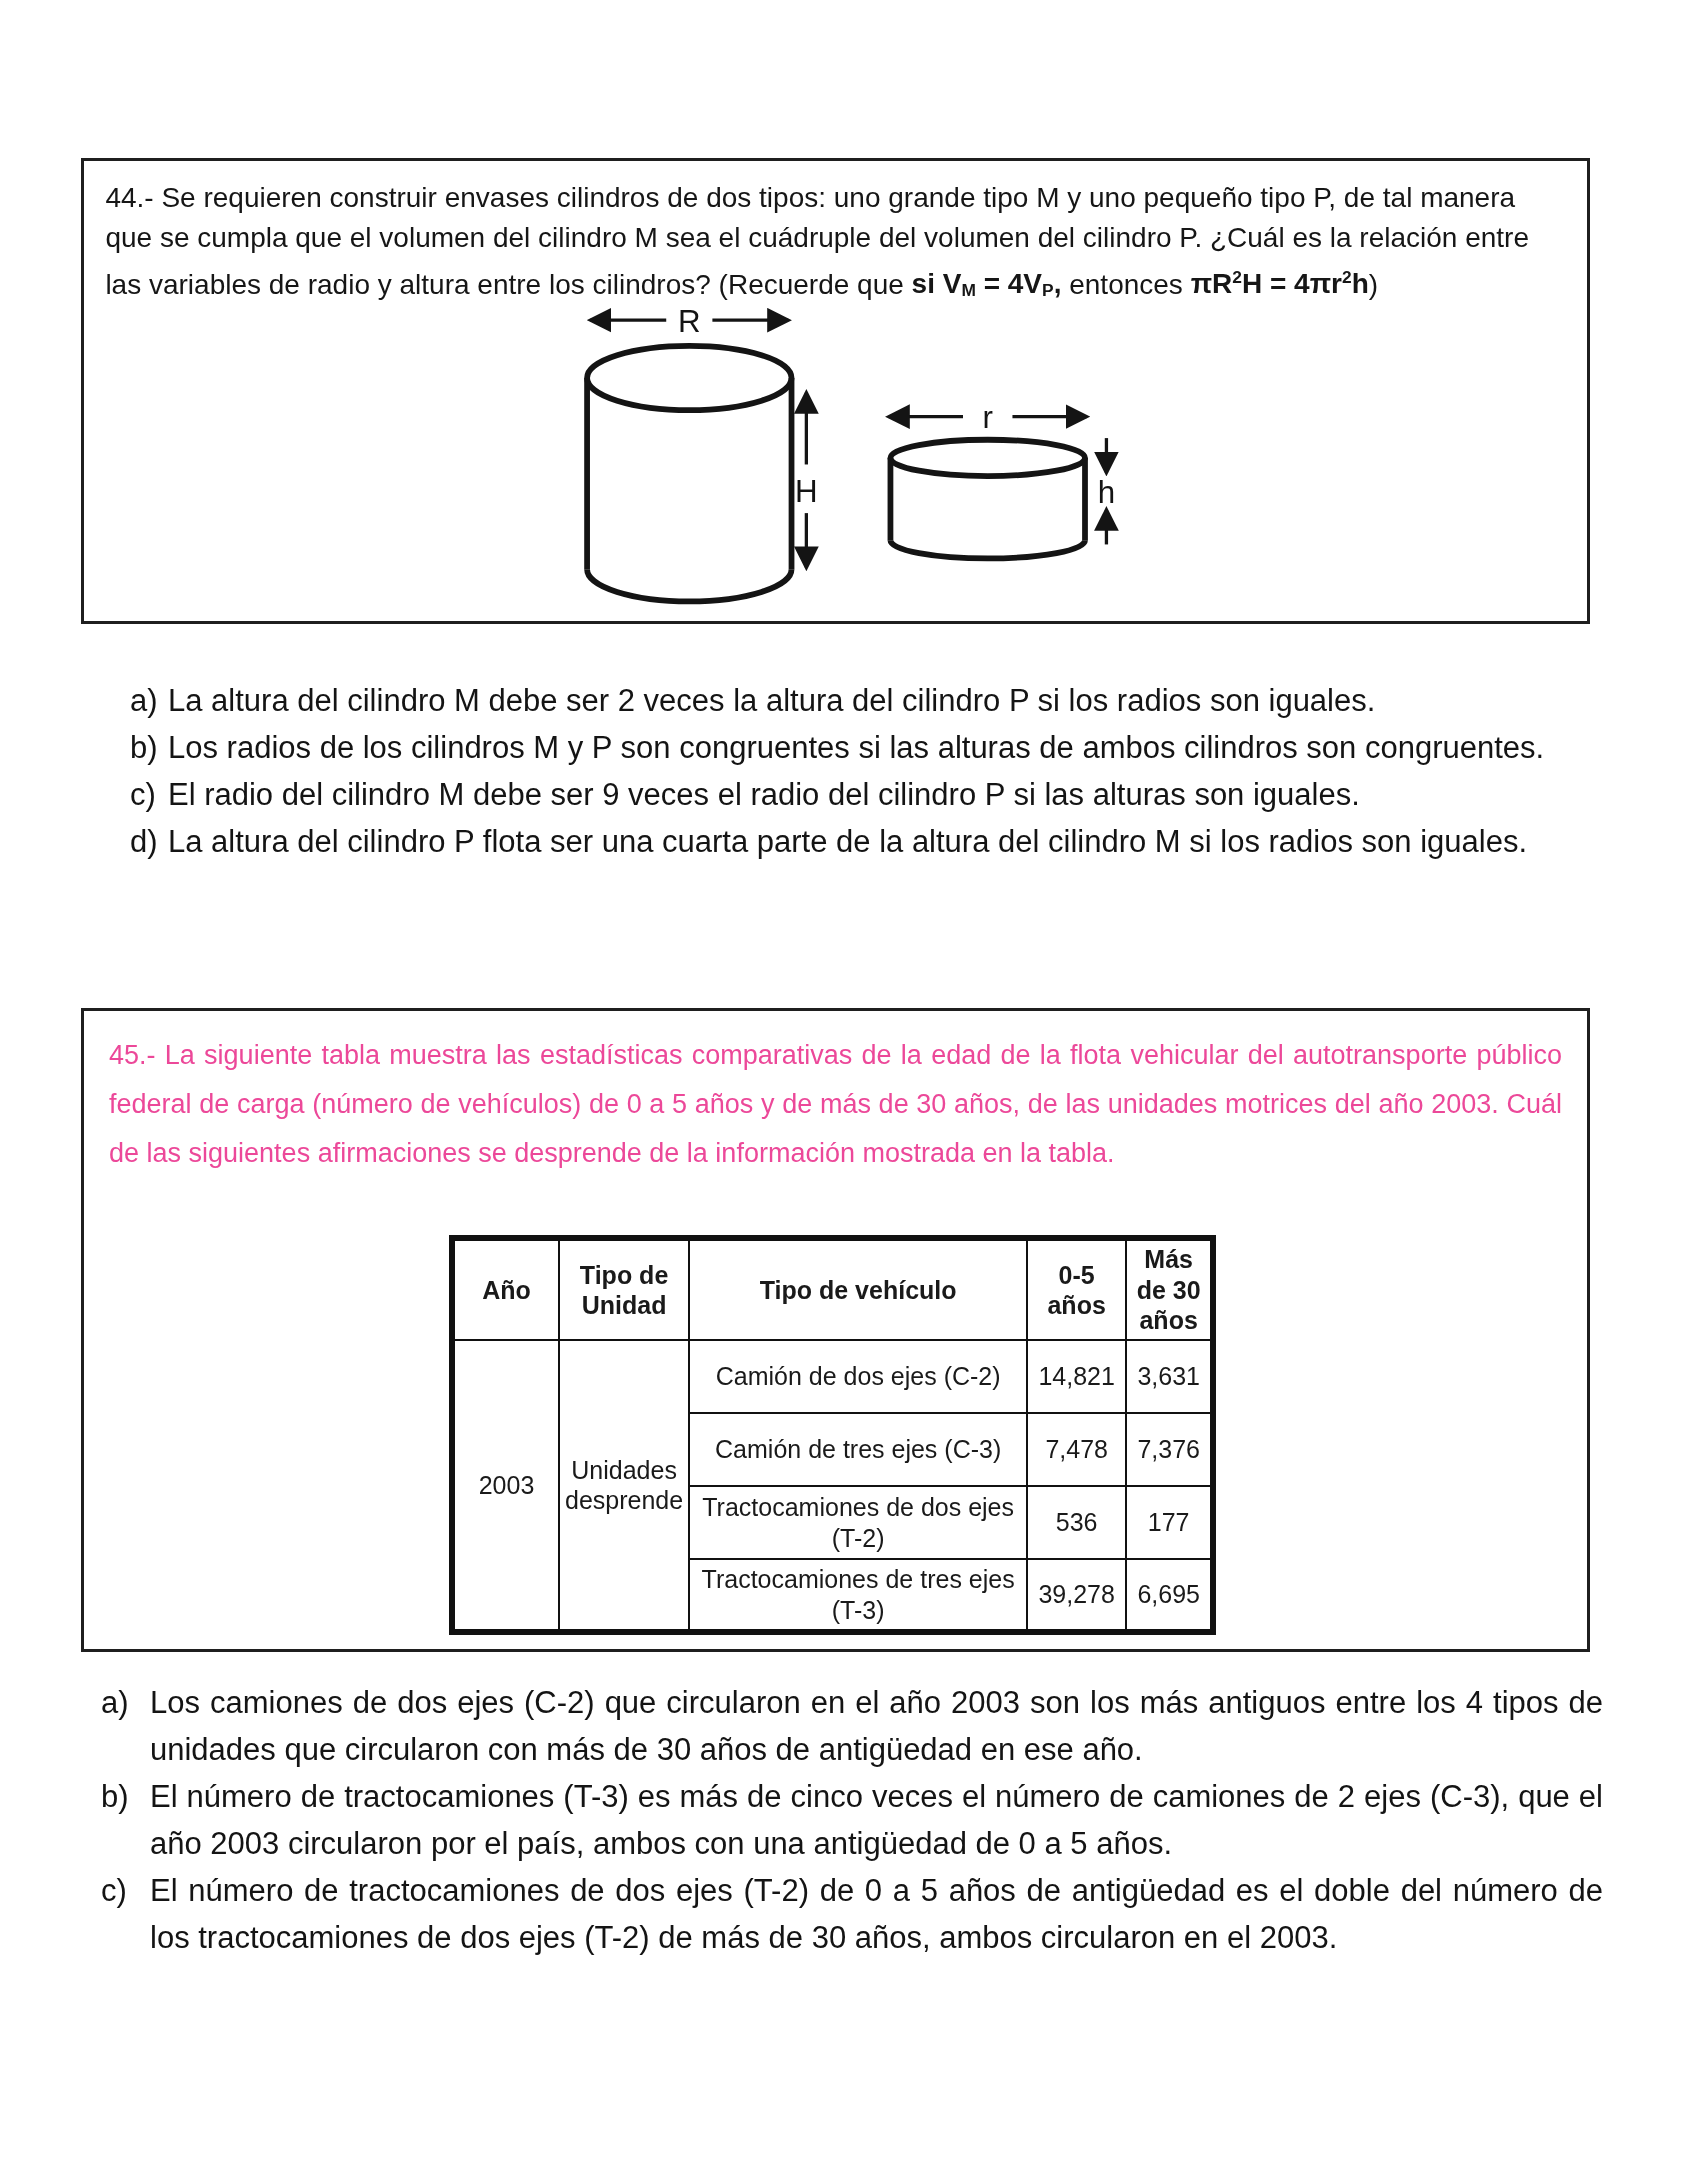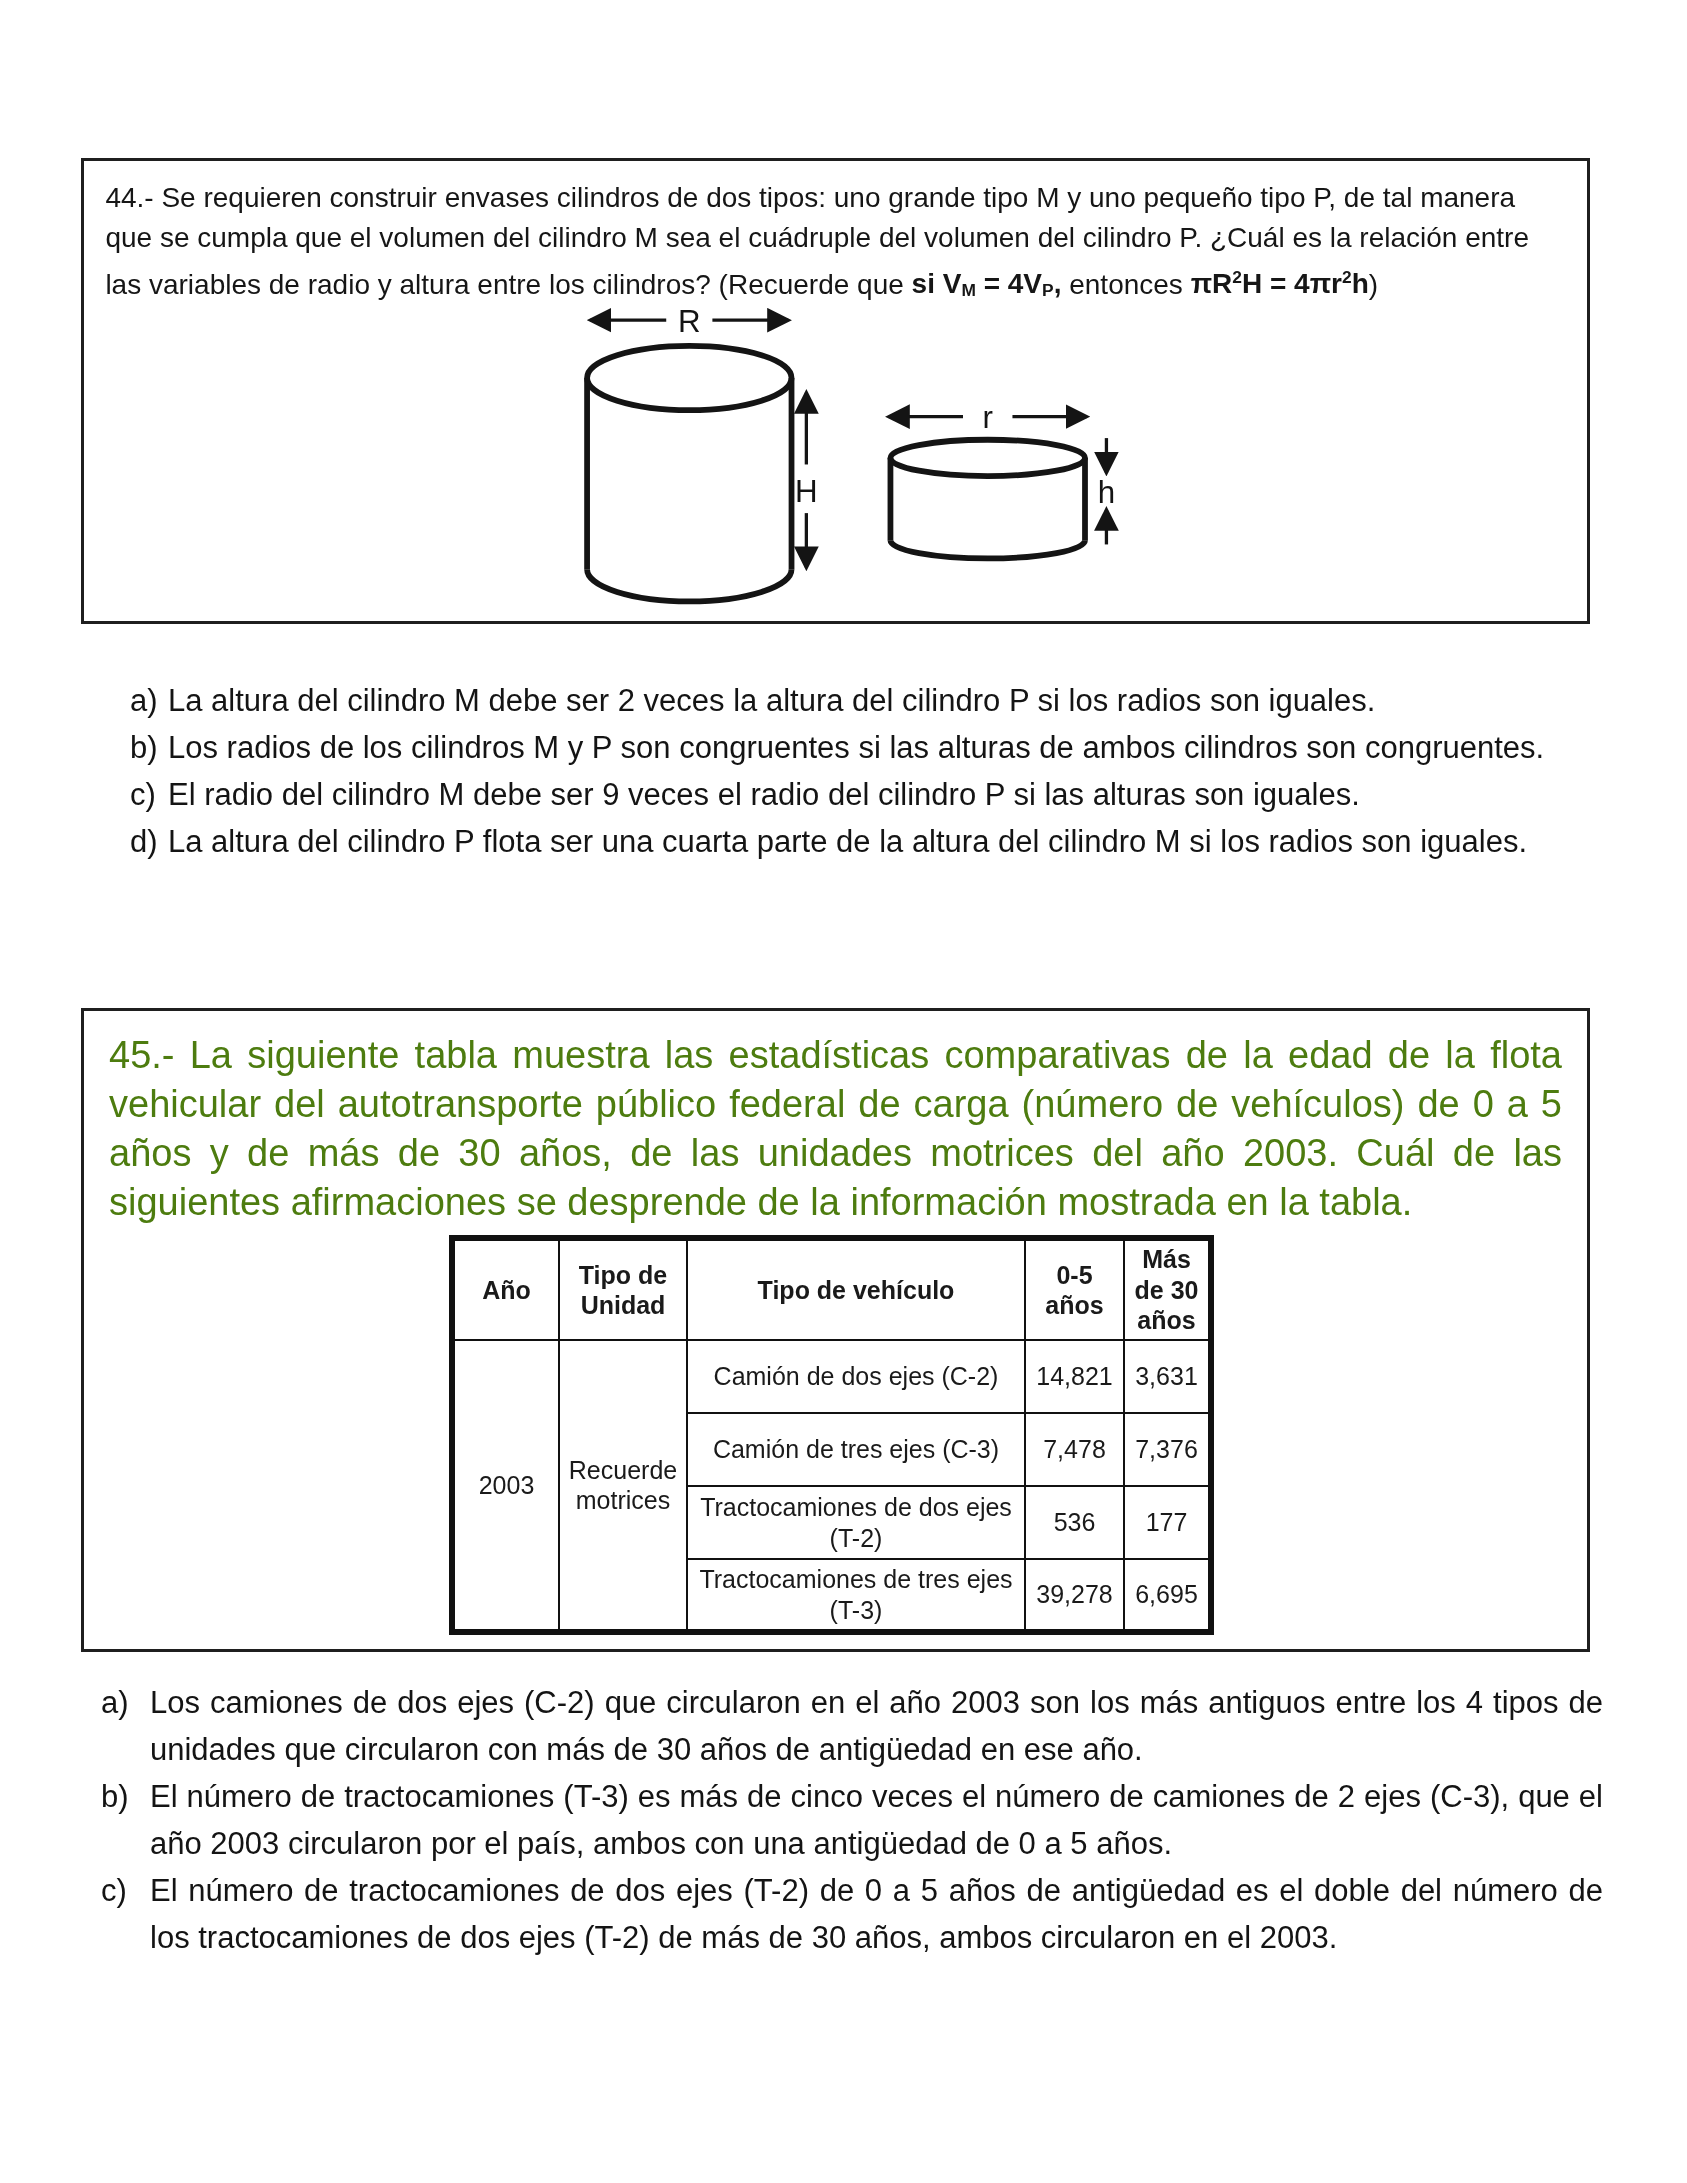--- a/index.html
+++ b/index.html
@@ -31,22 +31,22 @@
   .opts44 { left:130px; top:677px; width:1475px; }
   .opts45 { left:101px; top:1679px; width:1502px; }
   .opt { display:flex; }
   .opt .lbl { flex:none; }
   .opts44 .lbl { width:38px; }
   .opts45 .lbl { width:49px; }
   .opt .txt { flex:1; }
   .opts45 .txt { text-align:justify; }
 
   .q45text {
-    padding:20px 25px 0 25px; font-size:38px; line-height:49px;
-    text-align:justify; color:#4d7c0f;
+    padding:20px 25px 0 25px; font-size:27px; line-height:49px;
+    text-align:justify; color:#ec4899;
   }
 
   .tablewrap { position:absolute; left:449px; top:1235px; }
   table.data {
     border-collapse:collapse; background:#ffffff;
     border:6.6px solid #111111;
     font-size:25px; color:#1a1a1a;
   }
   table.data th, table.data td {
     border:2.5px solid #111111; text-align:center; vertical-align:middle;
@@ -147,21 +147,21 @@
       <tbody>
           <tr class="hdr">
         <th>Año</th>
         <th>Tipo de Unidad</th>
         <th>Tipo de vehículo</th>
         <th>0-5 años</th>
         <th>Más de 30 años</th>
       </tr>
       <tr class="r">
         <td rowspan="4">2003</td>
-        <td rowspan="4">Recuerde motrices</td>
+        <td rowspan="4">Unidades desprende</td>
         <td>Camión de dos ejes (C-2)</td>
         <td>14,821</td>
         <td>3,631</td>
       </tr>
       <tr class="r">
         <td>Camión de tres ejes (C-3)</td>
         <td>7,478</td>
         <td>7,376</td>
       </tr>
       <tr class="r">

